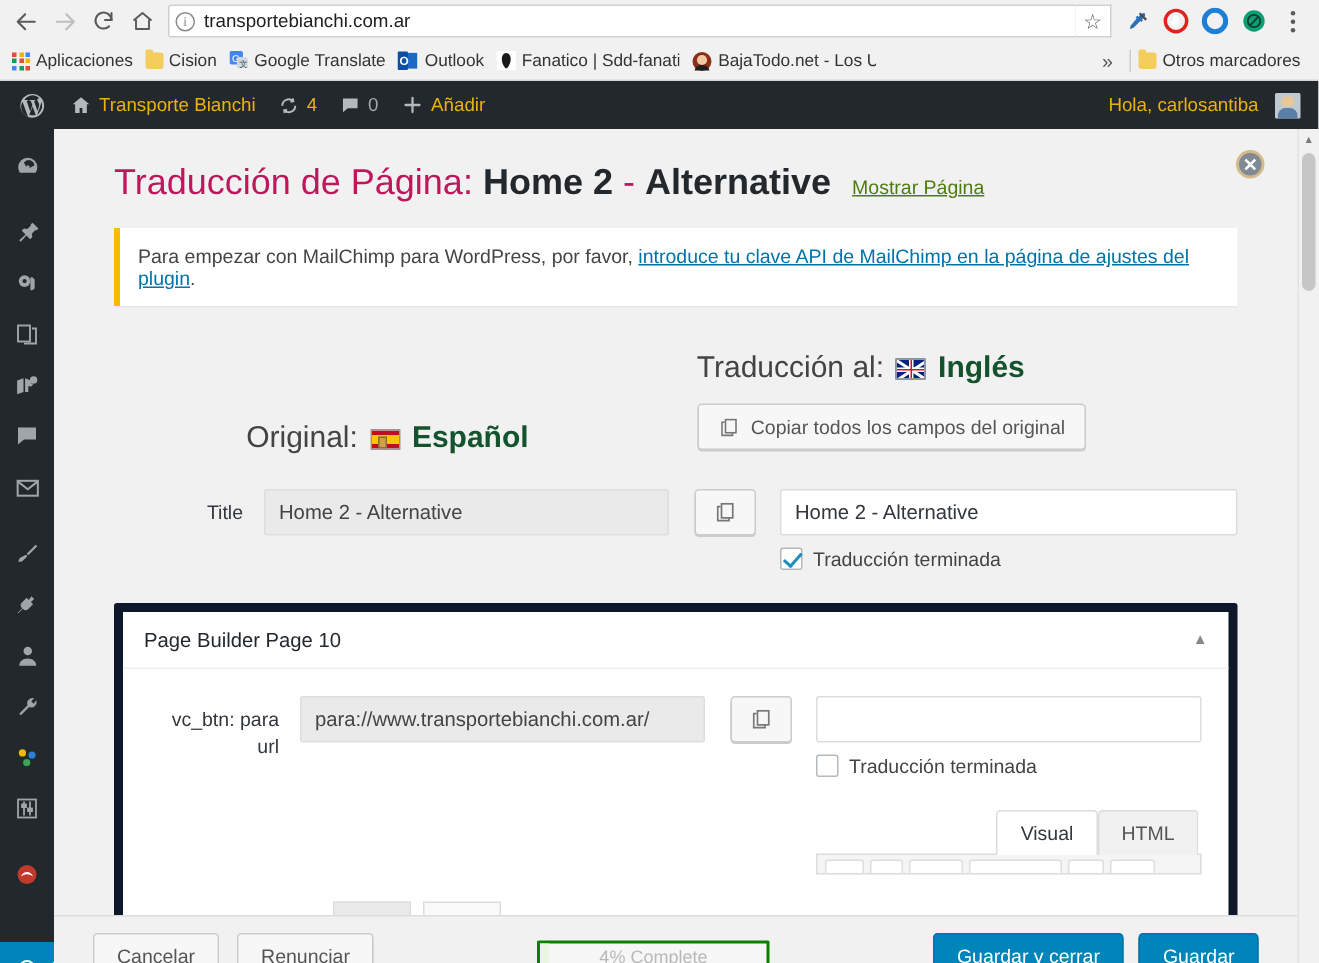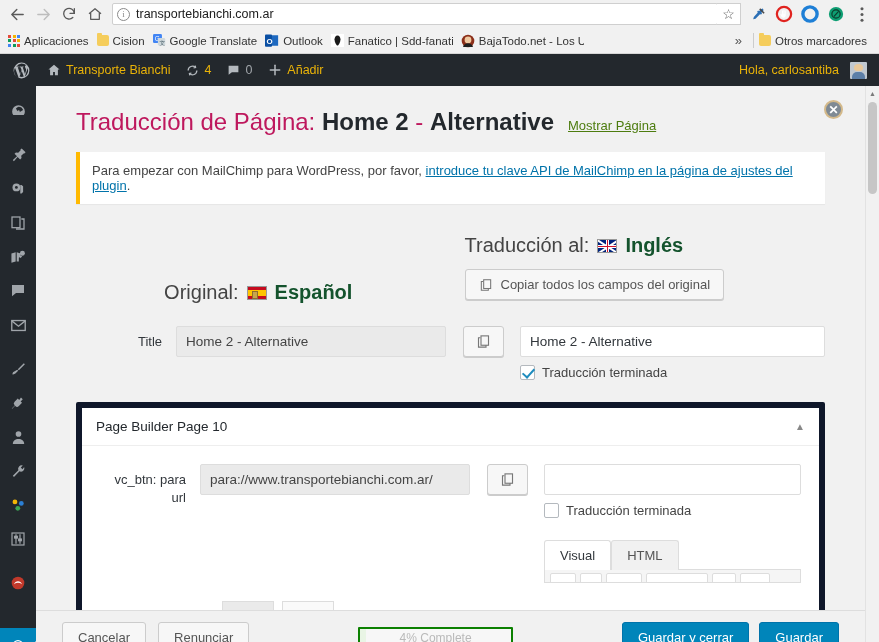--- a/index.html
+++ b/index.html
@@ -202,21 +202,21 @@
     border: 6px solid #0f172a; border-radius: 2px;
   }
   .panel-head {
     display: flex; align-items: center; justify-content: space-between;
     padding: 11px 14px; font-size: 13.5px; color: #23282d;
     border-bottom: 1px solid #eee;
   }
   .panel-head .tri { color: #888; font-size: 10px; }
   .panel-body { padding: 12px 0 4px 0; }
 
-  .editor-tabs { display: flex; justify-content: flex-start; gap: 0; margin-top: 22px; padding-right: 2px; }
+  .editor-tabs { display: flex; justify-content: flex-end; gap: 0; margin-top: 22px; padding-right: 2px; }
   .etab {
     border: 1px solid #ddd; border-bottom: none; background: #f1f1f1;
     padding: 7px 15px; font-size: 13px; color: #555; border-radius: 3px 3px 0 0;
   }
   .etab.active { background: #fff; color: #32373c; }
   .mce-bar {
     border: 1px solid #ddd; background: #f5f5f5; height: 14px;
     margin-top: -1px; display: flex; gap: 4px; padding: 3px 5px; overflow: hidden;
   }
   .mce-btn { border: 1px solid #ddd; background:#fff; border-radius:2px 2px 0 0; height:22px; }

